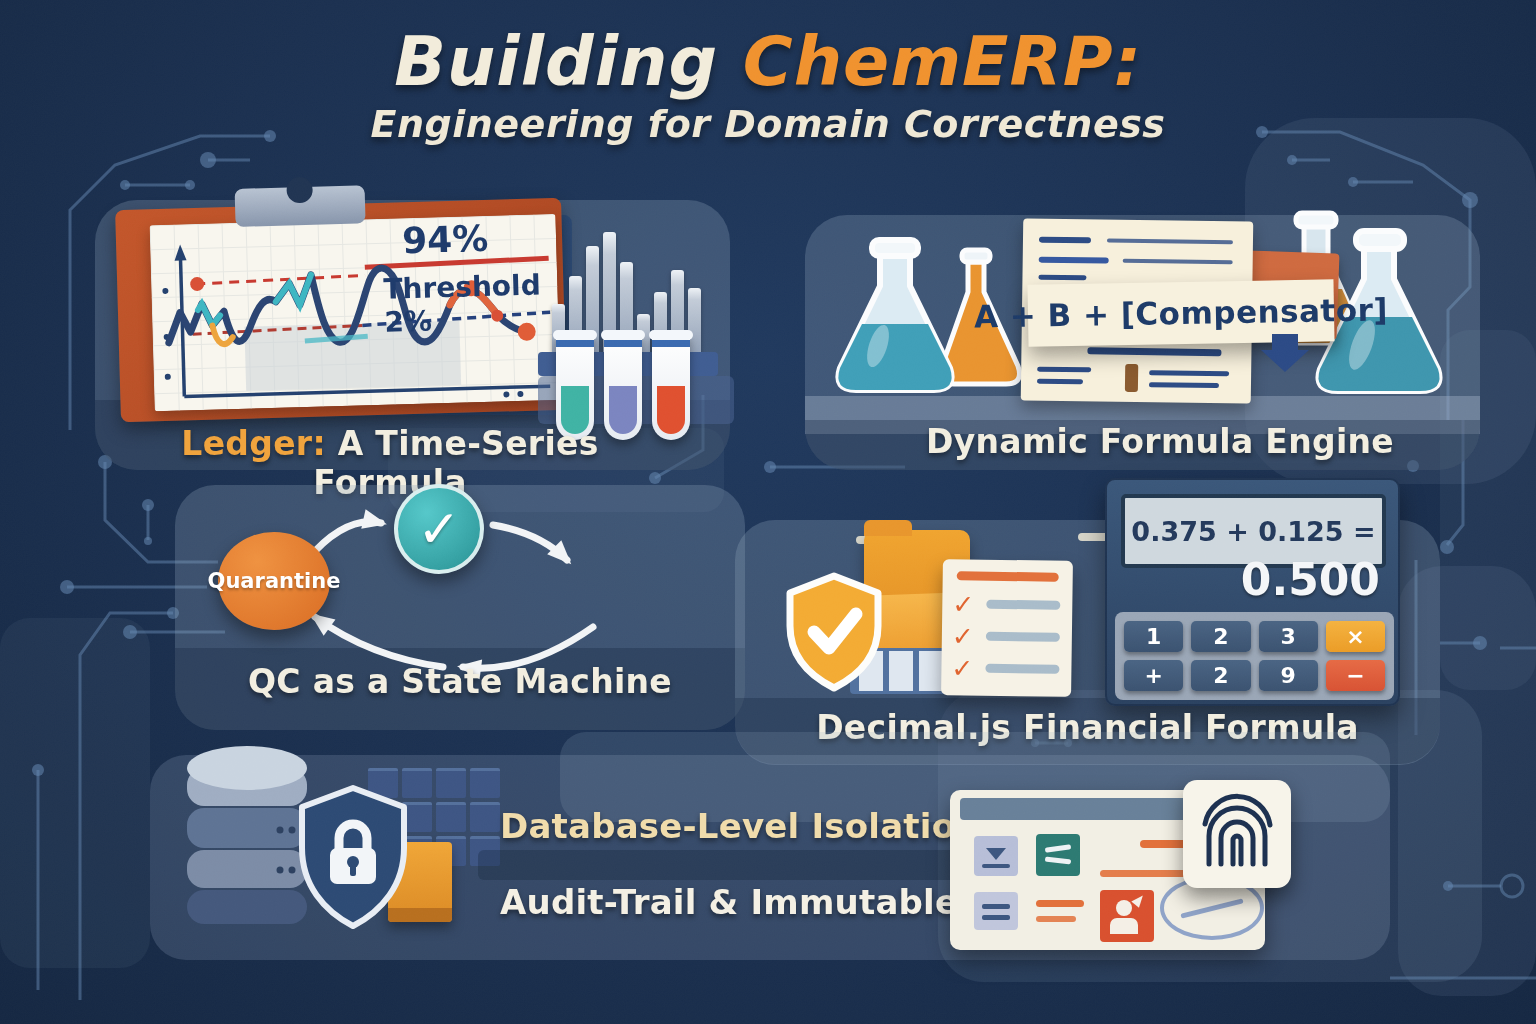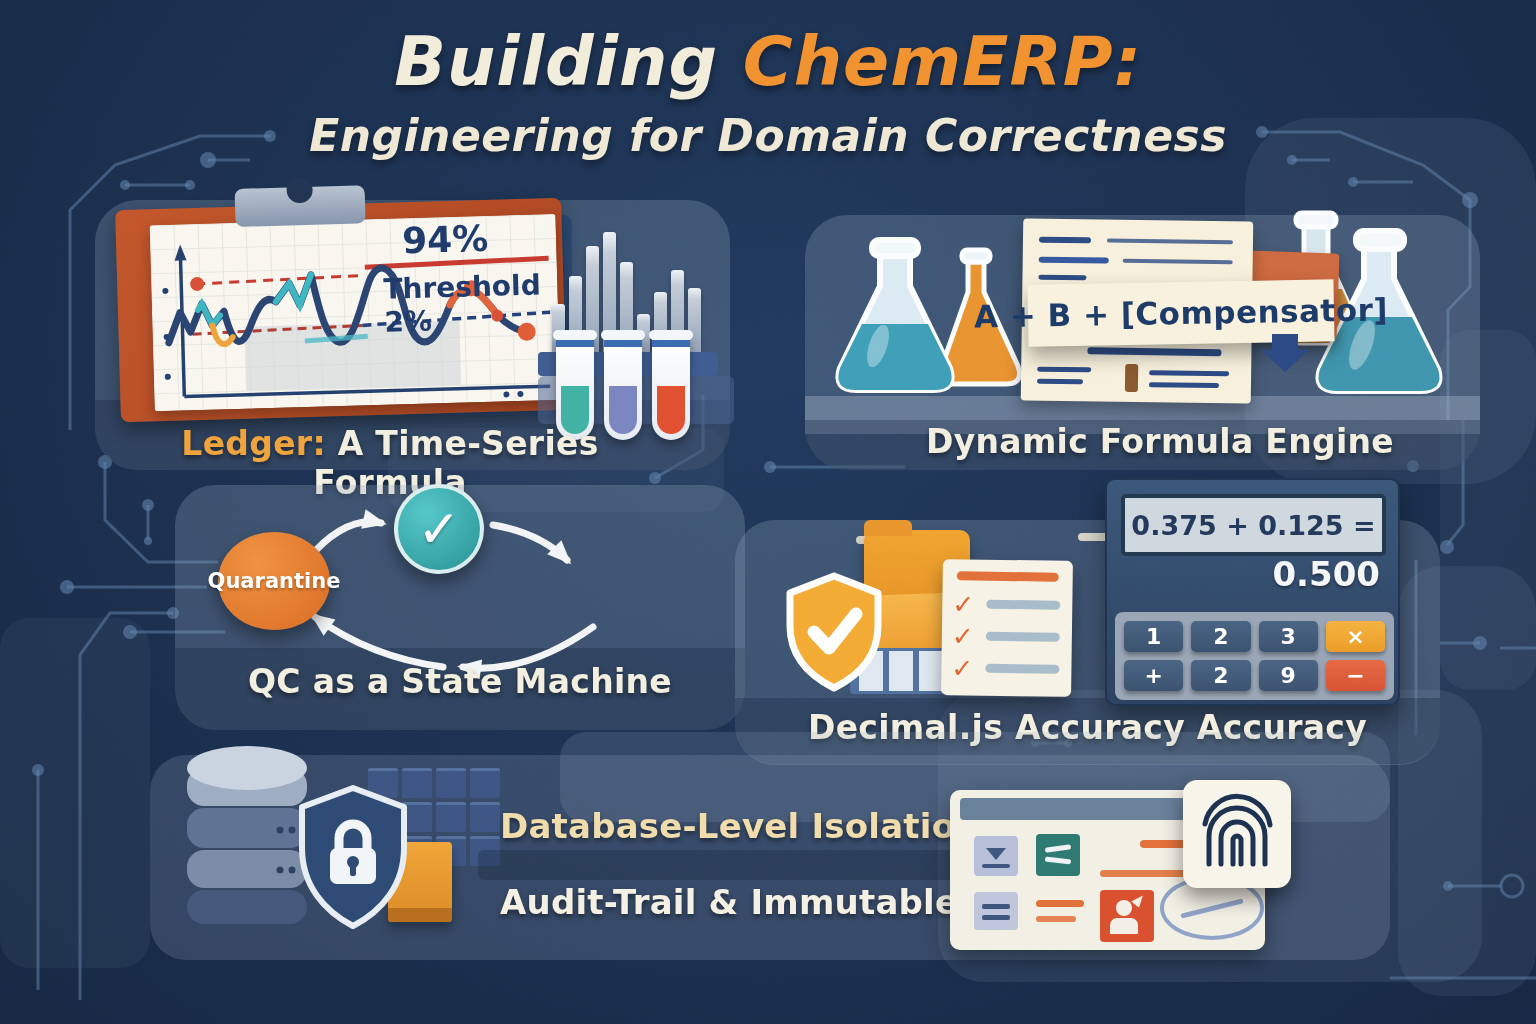--- a/index.html
+++ b/index.html
@@ -15,21 +15,21 @@
   .traces{position:absolute;inset:0;pointer-events:none;}
   
   .panel{position:absolute;background:rgba(148,168,192,.28);border-radius:42px;
          box-shadow:0 10px 30px rgba(0,0,0,.18) inset 0 0 0 0;}
   .panel-band{position:absolute;background:rgba(18,33,58,.30);}
   
   .title{position:absolute;top:26px;left:0;width:100%;text-align:center;line-height:1.05;
          text-shadow:0 4px 7px rgba(0,0,0,.45);font-style:italic;}
   .title-line1{font-size:68px;font-weight:bold;color:#f2ecdb;letter-spacing:1px;}
   .title-brand{color:#f0922e;}
-  .title-line2{font-size:44px;font-weight:bold;color:#efe8d5;margin-top:16px;letter-spacing:.5px;}
+  .title-line2{font-size:38px;font-weight:bold;color:#efe8d5;margin-top:8px;letter-spacing:.5px;}
   
   .caption{position:absolute;text-align:center;font-weight:bold;font-size:33px;color:#f2eee0;
            text-shadow:0 3px 5px rgba(0,0,0,.45);letter-spacing:.3px;}
   .caption .hl{color:#f0a33c;}
   
   .clipboard{position:absolute;left:118px;top:204px;width:446px;height:212px;transform:rotate(-1.6deg);}
   .clip-back{position:absolute;left:16px;top:12px;width:438px;height:200px;background:#2c4a74;border-radius:8px;transform:rotate(1.4deg);}
   .clip-board{position:absolute;inset:0;background:linear-gradient(135deg,#c3562a,#a84420);border-radius:8px;box-shadow:0 8px 18px rgba(0,0,0,.35);}
   .clip-metal{position:absolute;left:120px;top:-18px;width:130px;height:38px;background:linear-gradient(#b8c3d2,#8795ab);border-radius:8px;z-index:5;}
   .clip-hole{position:absolute;left:50%;top:-10px;transform:translateX(-50%);width:26px;height:26px;border-radius:50%;background:#203452;}
@@ -72,23 +72,23 @@
   .folder-front{position:absolute;left:-6px;bottom:-2px;width:116px;height:62px;background:linear-gradient(#f6b64a,#ec9c2e);border-radius:10px;transform:rotate(-2deg);}
   .pallet{position:absolute;left:850px;top:648px;width:152px;height:46px;background:#dfe7f0;border:3px solid #51719f;border-radius:4px;
           background-image:repeating-linear-gradient(90deg,#51719f 0 6px,transparent 6px 30px);}
   .checklist{position:absolute;left:942px;top:560px;width:130px;height:136px;background:#f6f2e6;border-radius:6px;transform:rotate(.8deg);box-shadow:0 10px 18px rgba(0,0,0,.35);}
   .chk-head{position:absolute;left:14px;top:12px;width:102px;height:9px;background:#e2703a;border-radius:5px;}
   .chk-row{position:absolute;left:10px;height:24px;}
   .chk-mark{position:absolute;left:0;top:-4px;color:#e0642f;font-size:26px;font-weight:bold;}
   .chk-bar{position:absolute;left:34px;top:6px;width:74px;height:9px;background:#a9bcca;border-radius:5px;}
   .calc{position:absolute;left:1105px;top:478px;width:295px;height:228px;border-radius:10px;
         background:linear-gradient(#3a577a,#2a4160);border:2px solid #1f3350;box-shadow:0 12px 24px rgba(0,0,0,.4);}
-  .calc-display{position:absolute;left:14px;top:14px;width:265px;height:62px;background:#cfd8de;border:4px solid #22384f;border-radius:5px;
+  .calc-display{position:absolute;left:14px;top:14px;width:265px;height:74px;background:#cfd8de;border:4px solid #22384f;border-radius:5px;
                 display:flex;align-items:center;justify-content:center;font-size:27px;font-weight:bold;color:#23395c;}
-  .calc-result{position:absolute;right:18px;top:74px;font-size:34px;font-weight:bold;color:#f4f6f8;text-shadow:0 2px 3px rgba(0,0,0,.4);}
+  .calc-result{position:absolute;right:18px;top:74px;font-size:44px;font-weight:bold;color:#f4f6f8;text-shadow:0 2px 3px rgba(0,0,0,.4);}
   .calc-keys{position:absolute;left:8px;top:132px;width:279px;height:88px;background:#9aa6b6;border-radius:8px;padding:9px;
              display:grid;grid-template-columns:repeat(4,1fr);gap:8px;}
   .key{display:flex;align-items:center;justify-content:center;background:linear-gradient(#4a6483,#3a5270);color:#fff;
        font-size:22px;font-weight:bold;border-radius:5px;box-shadow:0 3px 4px rgba(0,0,0,.35);}
   .key--mul{background:linear-gradient(#f4b23f,#eb9c26);}
   .key--min{background:linear-gradient(#e66a44,#d85233);}
   
   .tiles{position:absolute;left:368px;top:768px;width:132px;display:grid;grid-template-columns:repeat(4,30px);gap:4px;}
   .tile{width:30px;height:30px;background:#3d5584;border-top:3px solid #54709c;border-radius:2px;}
   .orange-block{position:absolute;left:388px;top:842px;width:64px;height:80px;background:linear-gradient(#f0a637,#db8a24);border-radius:4px;box-shadow:0 6px 12px rgba(0,0,0,.35);}
@@ -353,21 +353,21 @@
       <div class="key">1</div>
       <div class="key">2</div>
       <div class="key">3</div>
       <div class="key key--mul">×</div>
       <div class="key">+</div>
       <div class="key">2</div>
       <div class="key">9</div>
       <div class="key key--min">−</div>
     </div>
   </div>
-  <div class="caption" style="left:735px;top:708px;width:705px;">Decimal.js Accuracy Accuracy</div>
+  <div class="caption" style="left:735px;top:708px;width:705px;">Decimal.js Financial Formula</div>
 
   <div class="panel" style="left:150px;top:755px;width:1240px;height:205px;border-radius:36px;background:rgba(150,170,195,.22);"></div>
   <div class="panel" style="left:560px;top:732px;width:830px;height:90px;border-radius:26px;background:rgba(150,170,195,.18);"></div>
 
   <svg class="abs" style="left:182px;top:742px;" width="130" height="192" viewBox="0 0 130 192">
     <rect x="5" y="148" width="120" height="34" rx="17" fill="#44587c"></rect>
     <rect x="5" y="108" width="120" height="38" rx="17" fill="#7c8ca6"></rect>
     <rect x="5" y="66" width="120" height="40" rx="17" fill="#5e7394"></rect>
     <rect x="5" y="26" width="120" height="38" rx="17" fill="#9fadc2"></rect>
     <ellipse cx="65" cy="26" rx="60" ry="22" fill="#c9d4e0"></ellipse>

